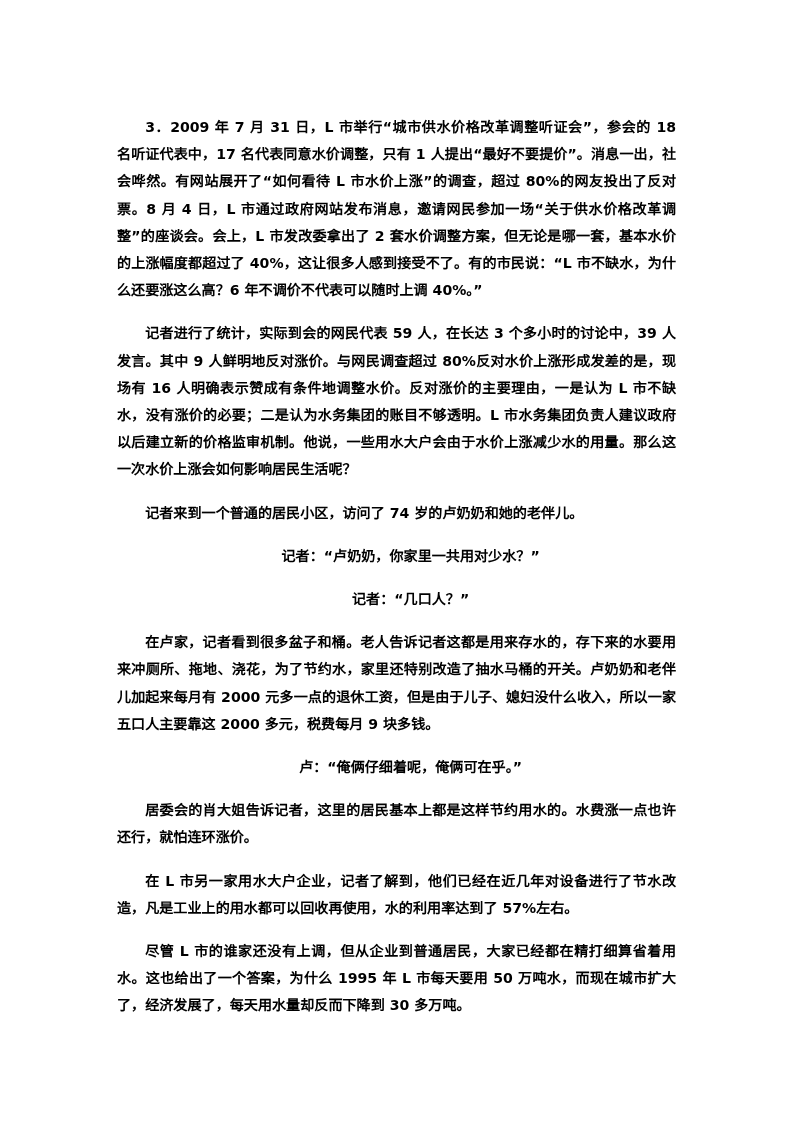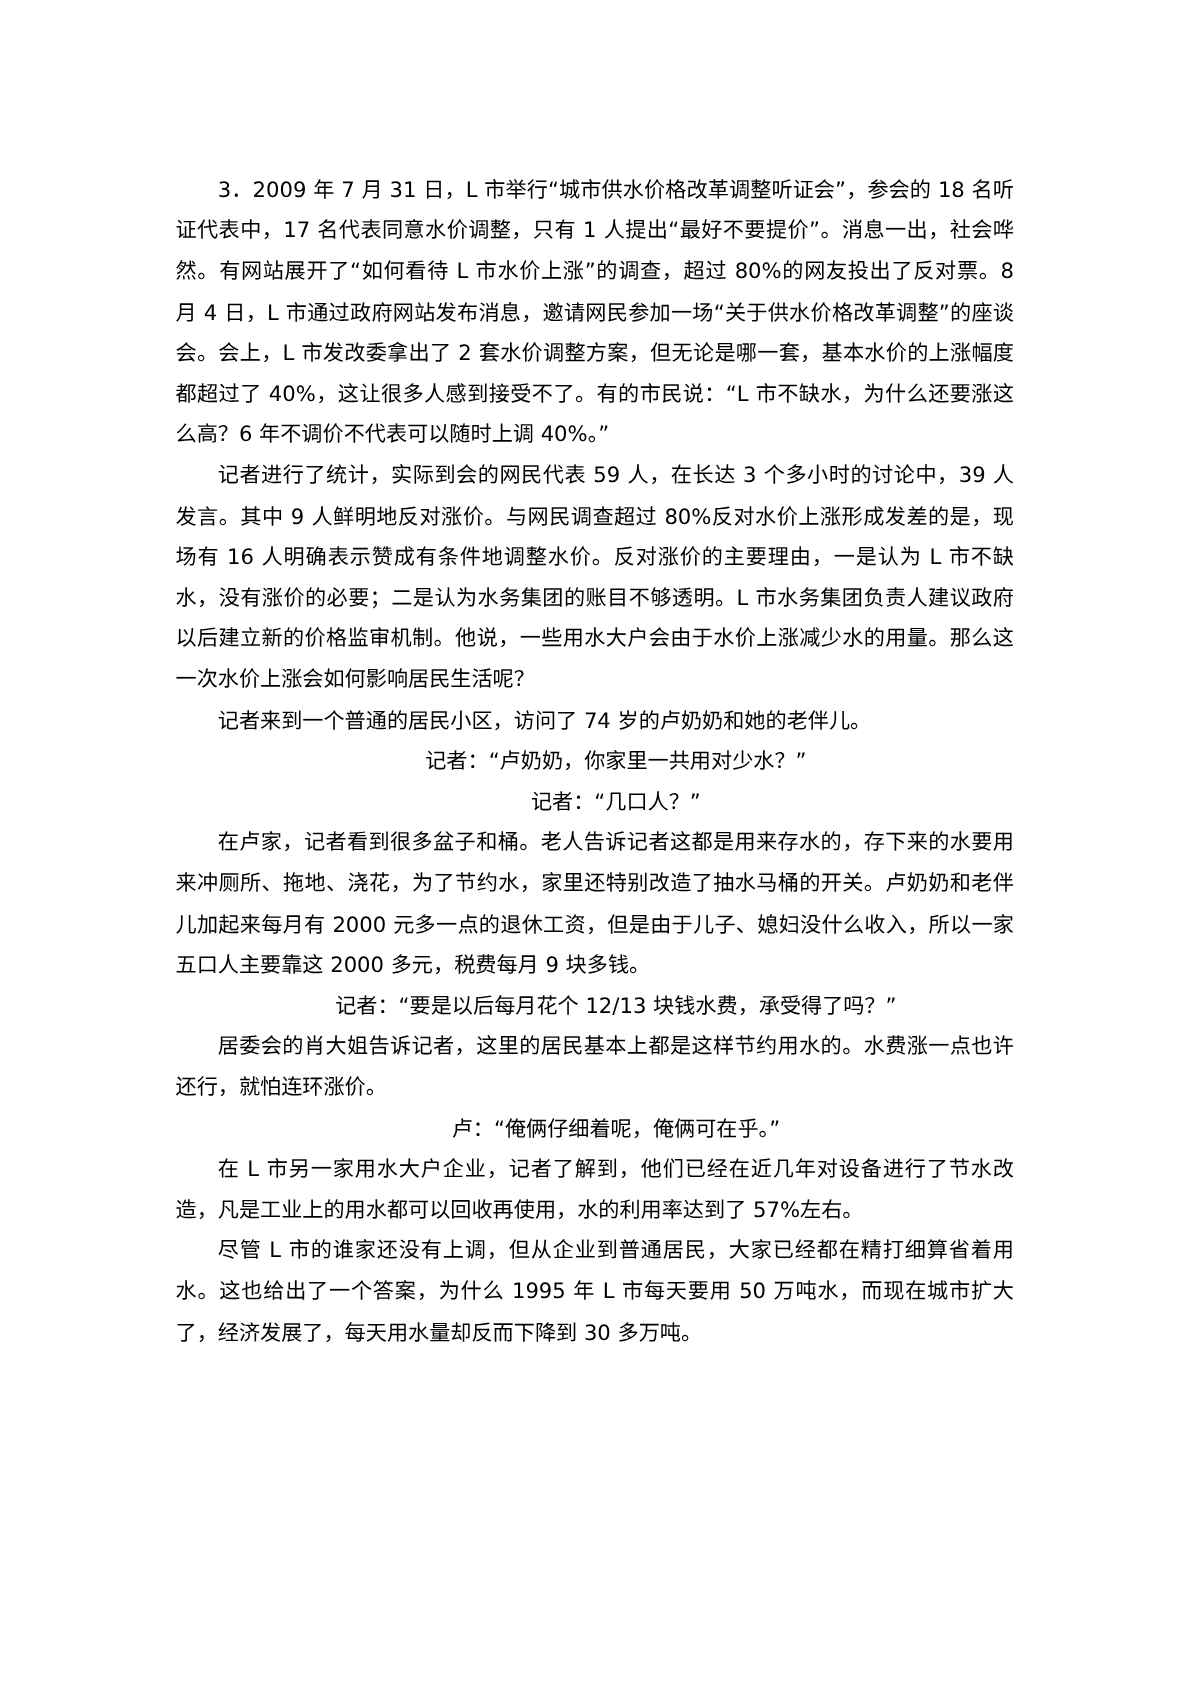--- a/index.html
+++ b/index.html
@@ -29,23 +29,24 @@
   .para {
     margin: 0 0 0 0;
     font-size: 14.1px;
     line-height: 27.2px;
     text-align: justify;
     text-justify: inter-ideograph;
     text-indent: 2em;
     letter-spacing: 0px;
     word-break: break-all;
     font-family: "DejaVu Sans", "Liberation Sans", sans-serif;
-    font-weight: 400;
+    font-weight: 700;
   }
   .para + .para {
+    margin-top: 16px;
   }
   
   .para.dialogue {
     text-align: center;
   }
 </style>
 </head>
 <body>
 
 <div class="page">
@@ -58,24 +59,23 @@
     <p class="para">记者来到一个普通的居民小区，访问了 74 岁的卢奶奶和她的老伴儿。</p>
 
     <p class="para dialogue">记者：“卢奶奶，你家里一共用对少水？”</p>
 
 
     <p class="para dialogue">记者：“几口人？”</p>
 
 
     <p class="para">在卢家，记者看到很多盆子和桶。老人告诉记者这都是用来存水的，存下来的水要用来冲厕所、拖地、浇花，为了节约水，家里还特别改造了抽水马桶的开关。卢奶奶和老伴儿加起来每月有 2000 元多一点的退休工资，但是由于儿子、媳妇没什么收入，所以一家五口人主要靠这 2000 多元，税费每月 9 块多钱。</p>
 
-    <p class="para dialogue">记者：“要是以后每月花个 12/13 块钱水费，承受得了吗？”</p>
+
+    <p class="para dialogue">卢：“俺俩仔细着呢，俺俩可在乎。”</p>
 
     <p class="para">居委会的肖大姐告诉记者，这里的居民基本上都是这样节约用水的。水费涨一点也许还行，就怕连环涨价。</p>
-
-    <p class="para dialogue">卢：“俺俩仔细着呢，俺俩可在乎。”</p>
 
     <p class="para">在 L 市另一家用水大户企业，记者了解到，他们已经在近几年对设备进行了节水改造，凡是工业上的用水都可以回收再使用，水的利用率达到了 57%左右。</p>
 
     <p class="para">尽管 L 市的谁家还没有上调，但从企业到普通居民，大家已经都在精打细算省着用水。这也给出了一个答案，为什么 1995 年 L 市每天要用 50 万吨水，而现在城市扩大了，经济发展了，每天用水量却反而下降到 30 多万吨。</p>
 
   </div>
 </div>
 
 </body></html>

